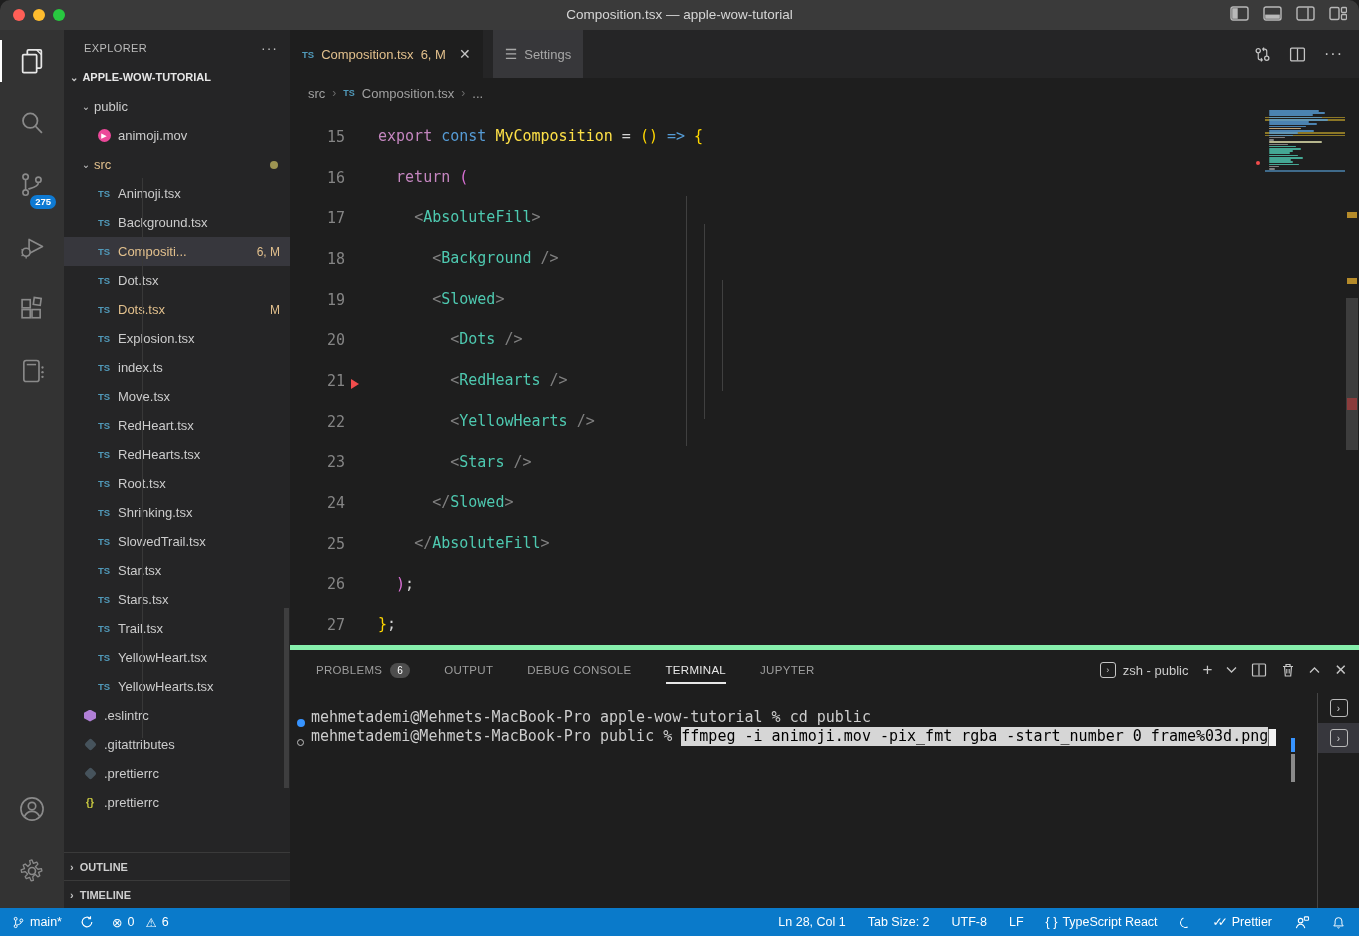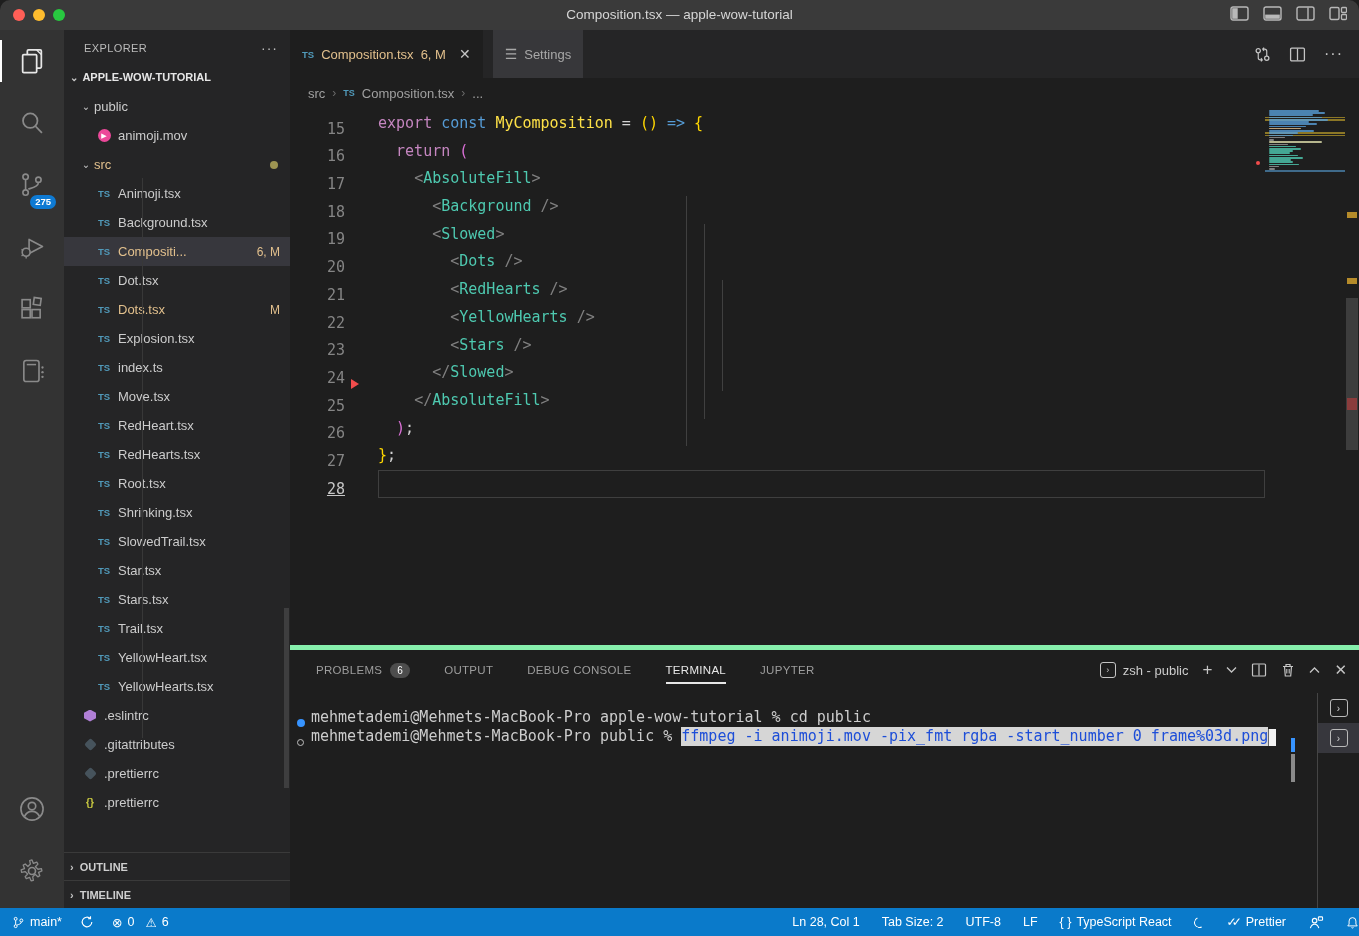--- a/index.html
+++ b/index.html
@@ -57,21 +57,21 @@
   .tab .close { color:#c5c5c5; font-size:14px; margin-left:6px; }
   .tab.settings { background:#37373a; color:#a8a8a8; margin-left:10px; }
   .tab.settings .ico { font-size:14px; color:#a8a8a8; }
   .tab-spacer { flex:1; }
   .editor-actions { display:flex; align-items:center; gap:18px; padding-right:16px; color:#c5c5c5; }
   .breadcrumb { position:absolute; left:0; top:48px; right:0; height:30px; display:flex; align-items:center; padding-left:18px; font-size:13px; color:#a0a0a0; gap:7px; background:#1e1e1e; }
   .breadcrumb .sep { color:#6a6a6a; font-size:12px; }
   .breadcrumb .ts-ico { color:#519aba; font-size:9px; font-weight:700; }
 
   .editor-body { position:absolute; left:0; top:80px; right:94px; bottom:263px; overflow:hidden; }
-  .code-row { display:flex; height:27.7px; align-items:flex-end; position:relative; }
+  .code-row { display:flex; height:27.7px; align-items:center; position:relative;margin-top:13px; }
   .ln { width:72px; padding-right:17px; text-align:right; font-family:"DejaVu Sans Mono", monospace; font-size:15px; color:#858585; flex:none; }
   .code-row.current .ln { color:#c6c6c6;text-decoration:underline; }
   .code-text { font-family:"DejaVu Sans Mono", monospace; font-size:15px; white-space:pre; flex:1; height:27.7px; line-height:27.7px; margin-left:16px; }
   .code-row.current .code-text { box-shadow:inset 0 0 0 1px #3f3f3f; }
   .tk-p{color:#c586c0}.tk-b{color:#569cd6}.tk-f{color:#fde047}.tk-w{color:#d4d4d4}
   .tk-g{color:#ffd700}.tk-m{color:#da70d6}.tk-t{color:#4ec9b0}.tk-a{color:#808080}
   .indent-guide { position:absolute; width:1px; background:#404040; }
   .gutter-arrow { position:absolute; left:61px; top:269px; width:0; height:0; border-left:8px solid #f14c4c; border-top:5px solid transparent; border-bottom:5px solid transparent; }
 
   .minimap { position:absolute; right:14px; top:80px; width:80px; height:535px; background:#1e1e1e; }
@@ -93,33 +93,33 @@
   .ptab .pbadge { background:#4d4d4d; color:#fff; border-radius:9px; font-size:10px; padding:2px 7px; }
   .panel-actions { margin-left:auto; display:flex; align-items:center; gap:14px; color:#c5c5c5; font-size:13px; }
   .shell-label { display:flex; align-items:center; gap:7px; font-size:13px; color:#cccccc; }
   .term-box { width:16px; height:16px; border:1px solid #c5c5c5; border-radius:3px; font-size:9px; display:inline-flex; align-items:center; justify-content:center; }
   .pa-plus { font-size:17px; }
   .term { position:absolute; left:0; top:58px; right:70px; bottom:0; font-family:"DejaVu Sans Mono", monospace; font-size:15px; line-height:19px; color:#cccccc; }
   .term-line { display:flex; align-items:flex-end; white-space:pre; }
   .tdeco { width:21px; flex:none; display:flex; justify-content:center; }
   .tdeco .c-fill { width:8px; height:8px; border-radius:50%; background:#3794ff; }
   .tdeco .c-out { width:7px; height:7px; border-radius:50%; border:1px solid #bfbfbf; }
-  .sel { background:#d6d6d6; color:#1d4ed8; }
+  .sel { background:#d6d6d6; color:#000000; }
   .curs { display:inline-block; width:8px; height:17px; background:#f2f2f2; vertical-align:middle; border-left:1px solid #666; }
   .term-side { position:absolute; right:0; top:43px; bottom:0; width:42px; border-left:1px solid #454545; }
   .ts-row { height:30px; display:flex; align-items:center; justify-content:center; }
   .ts-row.selected { background:#37373d; }
   .ts-box { width:18px; height:18px; border:1px solid #b9b9b9; border-radius:3px; font-size:10px; color:#cfcfcf; display:flex; align-items:center; justify-content:center; }
   .term-deco-blue { position:absolute; right:64px; top:88px; width:4px; height:14px; background:#3794ff; }
   .term-deco-gray { position:absolute; right:64px; top:104px; width:4px; height:28px; background:#8a8a8a; }
 
   
   .statusbar { position:absolute; left:0; right:0; bottom:0; height:28px; background:#0a7aca; color:#ffffff; display:flex; align-items:center; font-size:12.5px; }
   .sb-left { display:flex; align-items:center; gap:18px; padding-left:12px; }
-  .sb-right { margin-left:auto; display:flex; align-items:center; gap:22px; }
+  .sb-right { margin-left:auto; display:flex; align-items:center; gap:22px; padding-right:14px; }
   .sb-item { display:flex; align-items:center; gap:5px; }
   .spinner { width:11px; height:11px; border-radius:50%; border:1.5px solid transparent; border-left-color:#fff; border-bottom-color:#fff; transform:rotate(20deg); }
   .dblcheck { letter-spacing:-5px; margin-right:4px; font-size:12px; }
 </style>
 </head>
 <body>
 
 <div class="window">
 
   <div class="titlebar">

